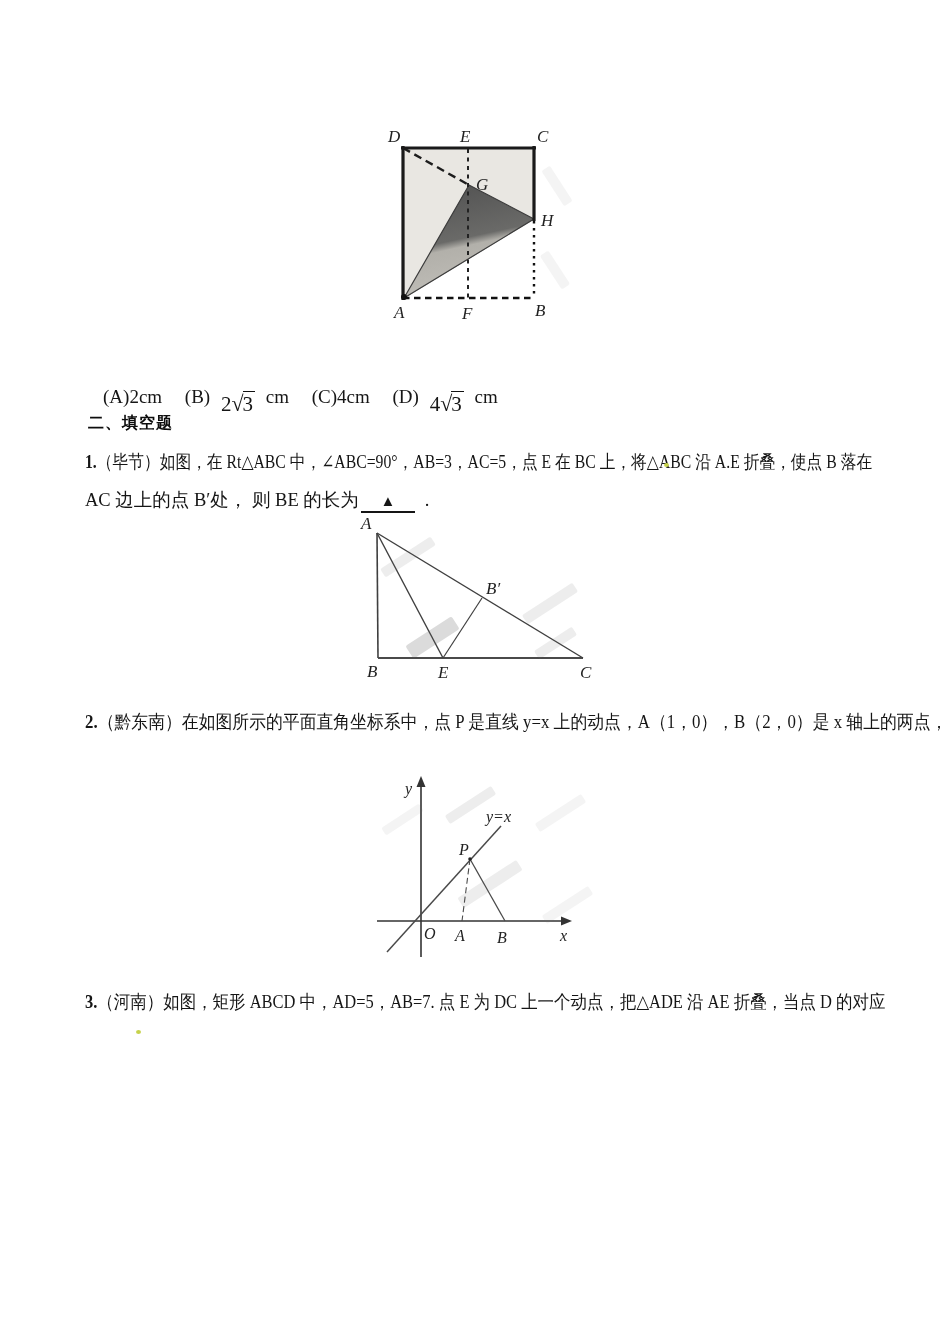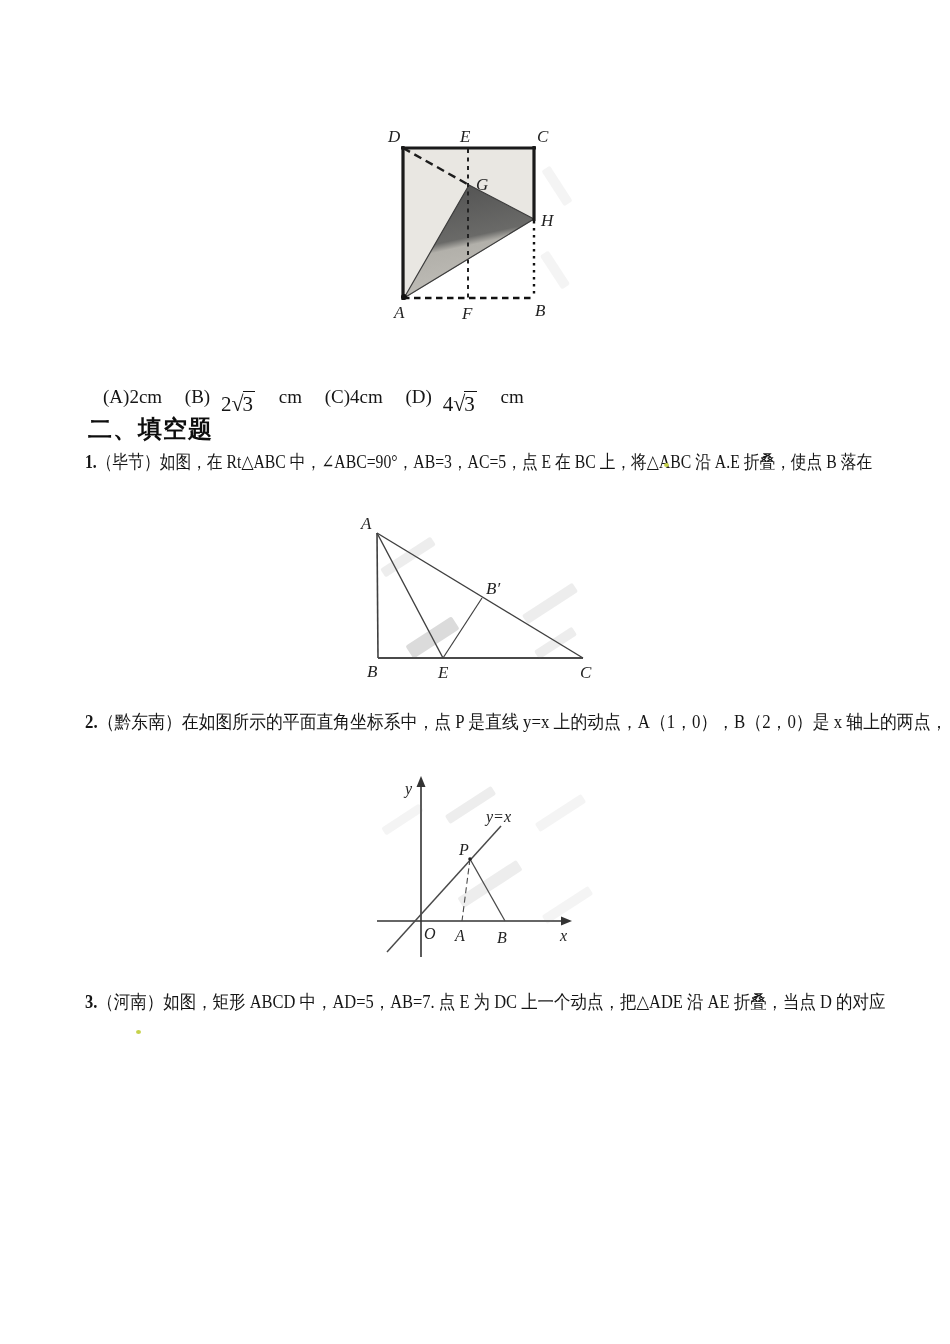--- a/index.html
+++ b/index.html
@@ -7,31 +7,31 @@
     position:relative;width:950px;height:1344px;background:#ffffff;
     font-family:"Liberation Serif","DejaVu Serif",serif;color:#161616;
     overflow:hidden;
   }
   .abs{position:absolute;}
   .txt{position:absolute;font-size:18.5px;white-space:nowrap;color:#151515;}
   .fitline{transform-origin:0 50%;}
   .qnum{font-weight:bold;}
   .section-title{
     position:absolute;font-family:Liberation Sans, sans-serif;
-    font-weight:700;font-size:24px;letter-spacing:1px;color:#0d0d0d;white-space:nowrap;
+    font-weight:700;font-size:16px;letter-spacing:1px;color:#0d0d0d;white-space:nowrap;
   }
   .opt-row{position:absolute;font-size:19px;white-space:nowrap;}
   .opt-item{display:inline-block;text-align:right;}
   .gap18{margin-left:18px;}
   .formula{
     display:inline-block;position:relative;top:8px;font-size:21px;margin-left:6px;margin-top:27px;
   }
   .sqrt-sign{font-size:22px;letter-spacing:-1px;}
   .radicand{border-top:1.6px solid #111;padding:0 2px 0 0;}
-  .unit{display:inline-block;position:relative;top:0;margin-left:19px;}
+  .unit{display:inline-block;position:relative;top:0;margin-left:6px;}
   .blank{
     display:inline-block;width:54px;border-bottom:2px solid #151515;
     text-align:center;font-size:15px;line-height:20px;margin:0 2px;
     vertical-align:baseline;
   }
   .blank-period{margin-left:8px;}
   .fig-label{font-style:italic;font-size:17px;fill:#222;}
   .fig-label-sm{font-style:italic;font-size:16px;fill:#222;}
   .wm{position:absolute;background:rgba(105,105,105,0.12);transform:rotate(-33deg);border-radius:2px;}
   .wm-dark{background:rgba(90,90,90,0.22);}
@@ -87,20 +87,23 @@
     <span class="opt-item gap18">(D)</span>
     <span class="formula"><span>4</span><span class="sqrt-sign">√</span><span class="radicand">3</span></span>
     <span class="unit">cm</span>
   </div>
 
   <div class="section-title" style="left:88px;top:413px;">二、填空题</div>
 
   <div class="txt fitline" style="left:85px;top:449px;transform:scaleX(0.85);">
     <span class="qnum">1.</span><span>（毕节）如图，在 Rt△ABC 中，∠ABC=90°，AB=3，AC=5，点 E 在 BC 上，将△ABC 沿 A.E 折叠，使点 B 落在</span>
   </div>
+  <div class="txt" style="left:85px;top:487px;">
+    <span>AC 边上的点 B′处， 则 BE 的长为</span><span class="blank">▲</span><span class="blank-period">.</span>
+  </div>
 
   <svg class="abs" style="left:340px;top:515px;" width="295" height="175" viewBox="0 0 295 175">
     <line x1="37" y1="18" x2="38" y2="143" stroke="#3f3f3f" stroke-width="1.6"></line>
     <line x1="38" y1="143" x2="243" y2="143" stroke="#4a4a4a" stroke-width="1.8"></line>
     <line x1="37" y1="18" x2="243" y2="143" stroke="#3f3f3f" stroke-width="1.4"></line>
     <line x1="37" y1="18" x2="103" y2="143" stroke="#3f3f3f" stroke-width="1.4"></line>
     <line x1="103" y1="143" x2="142" y2="83" stroke="#3f3f3f" stroke-width="1.2"></line>
     <text class="fig-label" x="21" y="14">A</text>
     <text class="fig-label" x="27" y="162">B</text>
     <text class="fig-label" x="98" y="163">E</text>

